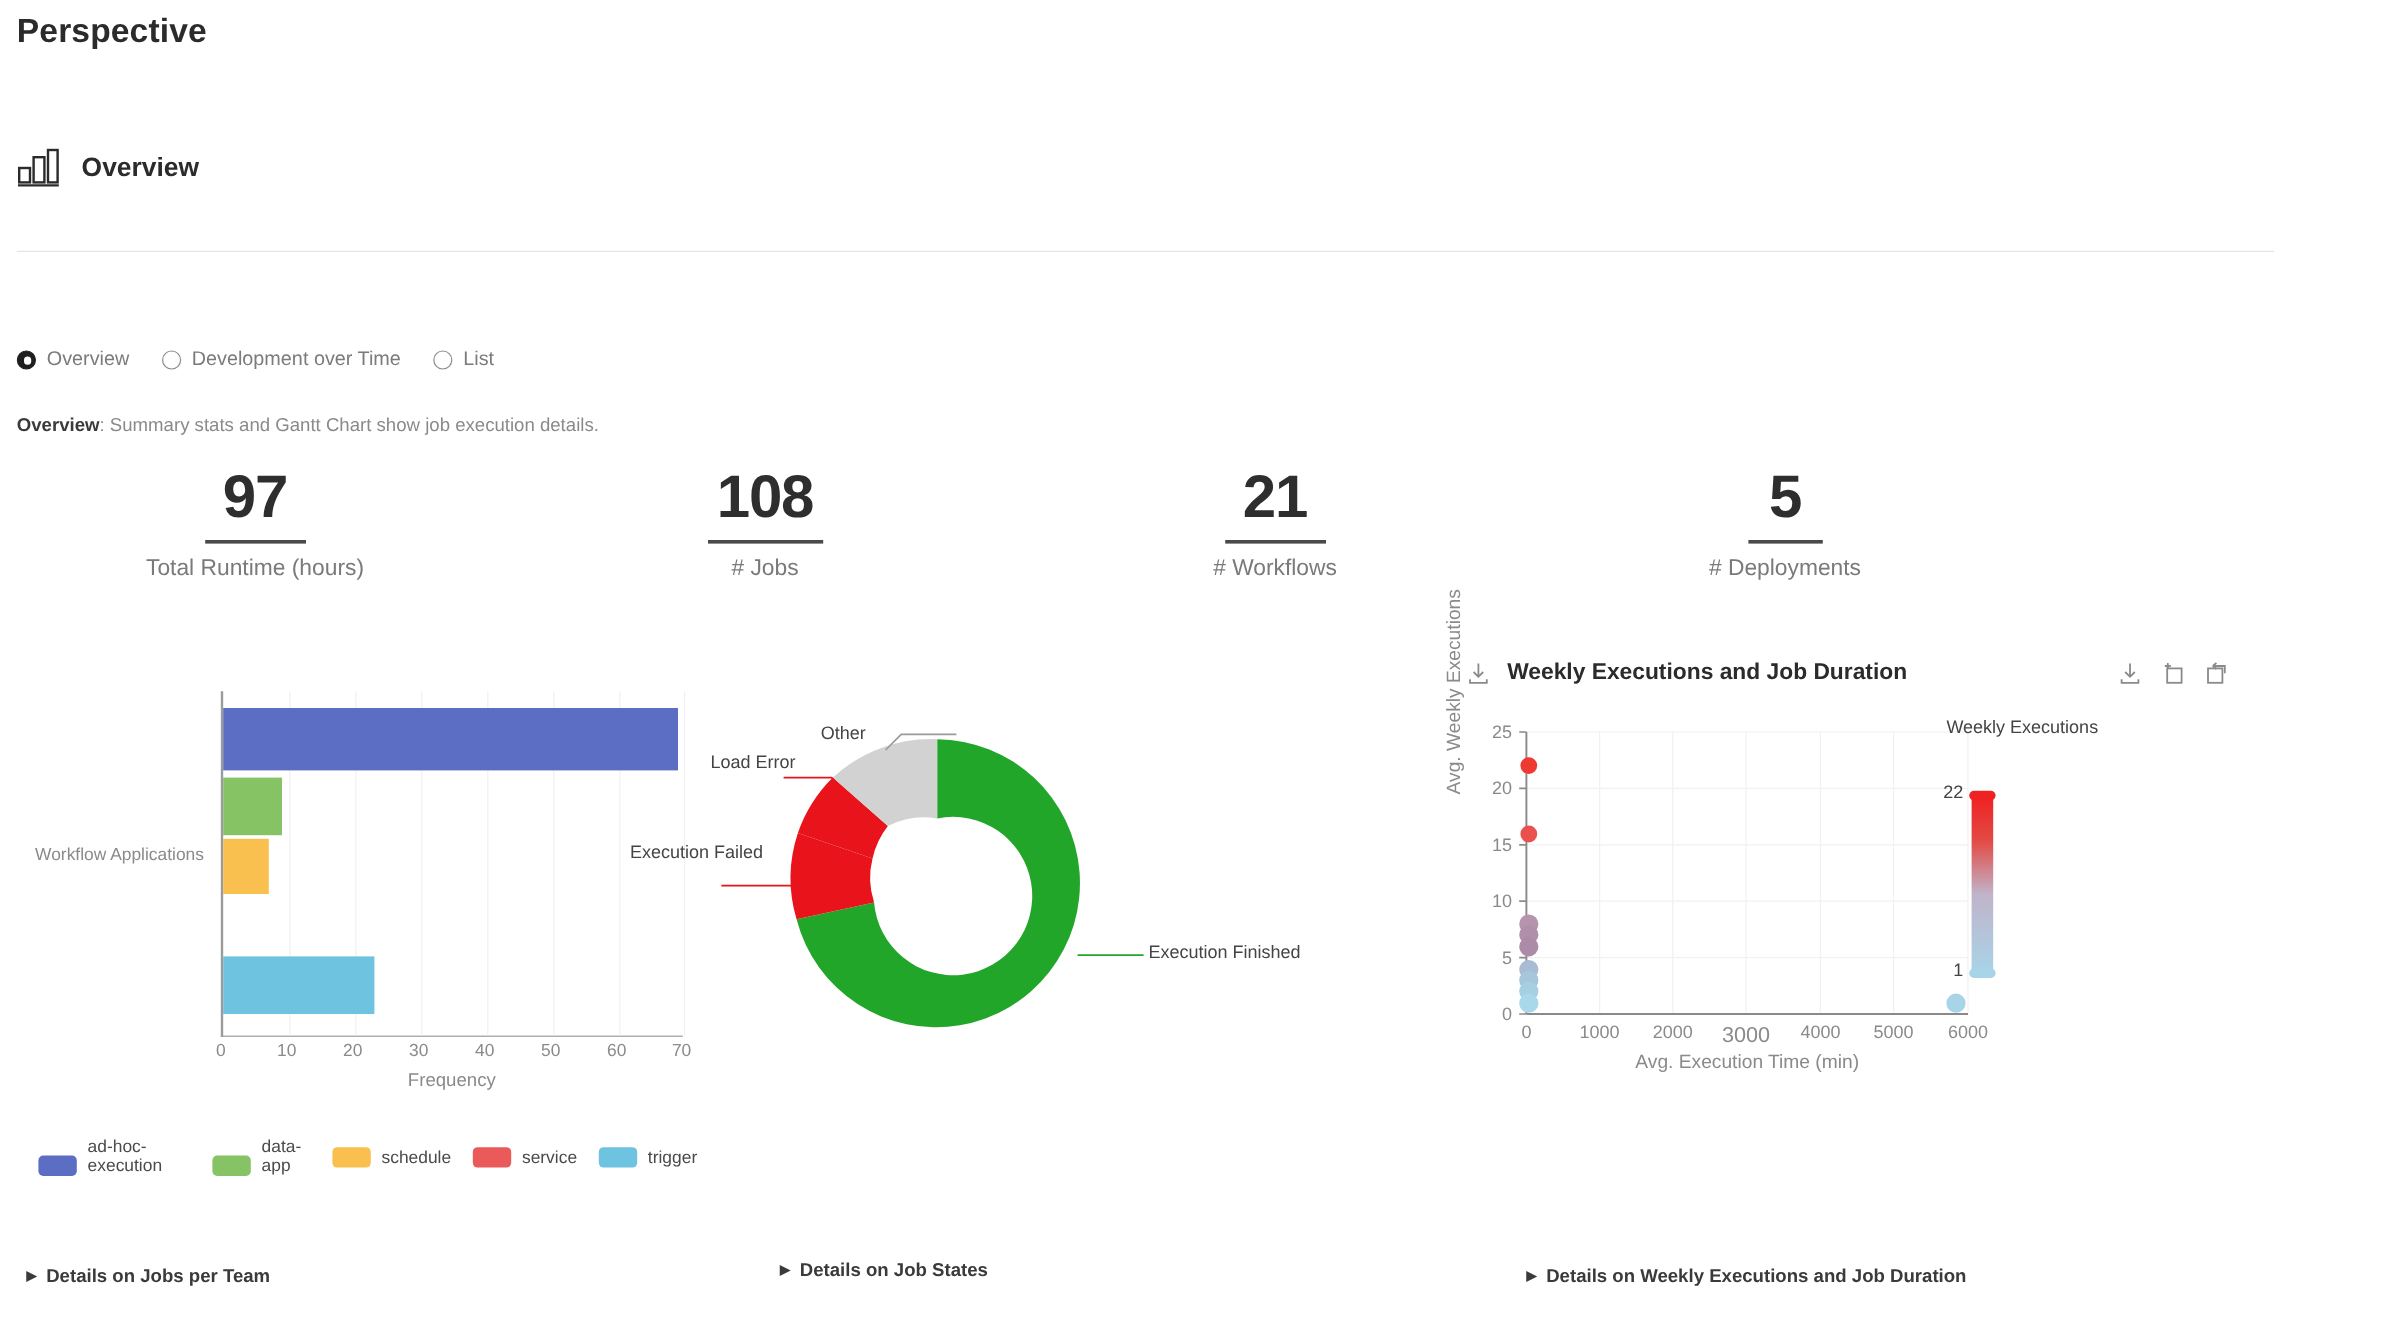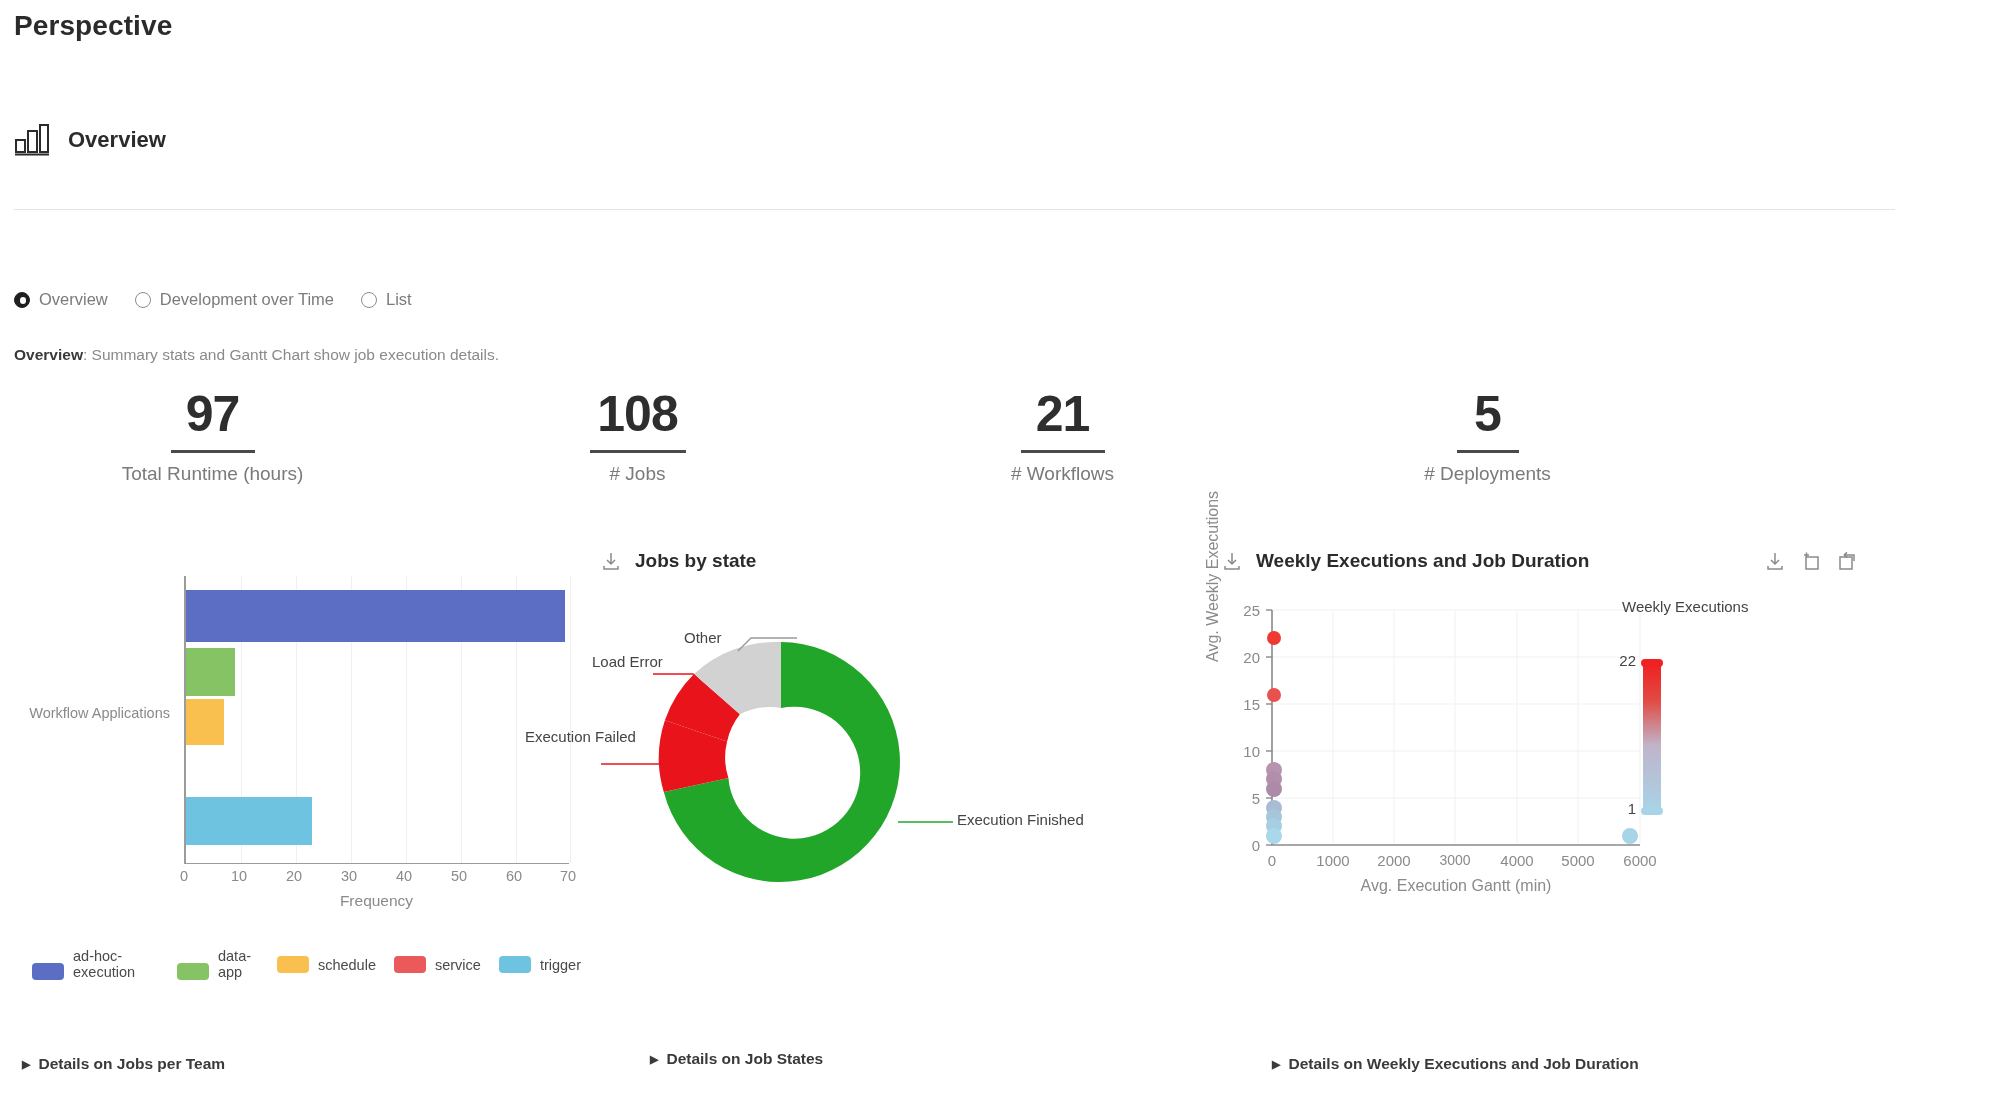--- a/index.html
+++ b/index.html
@@ -235,29 +235,20 @@
         </span>
         <span class="legend-item">
           <span class="swatch" style="background:#6ec3e0;"></span>
           <span>trigger</span>
         </span>
       </div>
     </div>
   </div>
 
   <div class="panel" id="panel-donut">
-    <div class="panel-head">
-      <span class="icon">
-        <svg width="20" height="20" viewBox="0 0 20 20">
-            <path d="M10 2v10M6 9l4 4 4-4" fill="none" stroke="#8a8a8a" stroke-width="1.5"></path>
-            <path d="M3 15v3h14v-3" fill="none" stroke="#8a8a8a" stroke-width="1.5"></path>
-          </svg>
-      </span>
-      <span class="panel-title">Jobs by state</span>
-    </div>
 
     <div class="plot donut-wrap">
       <svg width="620" height="340" viewBox="0 0 620 340">
 
         <path d="M180 40 A120 120 0 1 1 62.8 190.1 L127.4 176.0 A66 66 0 1 0 180 106 Z" fill="#22a62a"></path>
 
         <path d="M62.8 190.1 A120 120 0 0 1 63.9 118.2 L126.1 139.5 A66 66 0 0 0 127.4 176.0 Z" fill="#e8131b"></path>
 
         <path d="M63.9 118.2 A120 120 0 0 1 93.0 72.0 L138.9 112.3 A66 66 0 0 0 126.1 139.5 Z" fill="#e8131b"></path>
 
@@ -364,26 +355,26 @@
       <div style="position:absolute;left:10px;top:47px;width:28px;text-align:right;font-size:15px;color:#8a8a8a;">20</div>
       <div style="position:absolute;left:10px;top:94px;width:28px;text-align:right;font-size:15px;color:#8a8a8a;">15</div>
       <div style="position:absolute;left:10px;top:141px;width:28px;text-align:right;font-size:15px;color:#8a8a8a;">10</div>
       <div style="position:absolute;left:10px;top:188px;width:28px;text-align:right;font-size:15px;color:#8a8a8a;">5</div>
       <div style="position:absolute;left:10px;top:235px;width:28px;text-align:right;font-size:15px;color:#8a8a8a;">0</div>
 
       
       <div style="position:absolute;left:50px;top:250px;transform:translateX(-50%);font-size:15px;color:#8a8a8a;">0</div>
       <div style="position:absolute;left:111px;top:250px;transform:translateX(-50%);font-size:15px;color:#8a8a8a;">1000</div>
       <div style="position:absolute;left:172px;top:250px;transform:translateX(-50%);font-size:15px;color:#8a8a8a;">2000</div>
-      <div style="position:absolute;left:233px;top:250px;transform:translateX(-50%);font-size:14px;color:#8a8a8a;">3000</div>
+      <div style="position:absolute;left:233px;top:250px;transform:translateX(-50%);font-size:18px;color:#8a8a8a;">3000</div>
       <div style="position:absolute;left:295px;top:250px;transform:translateX(-50%);font-size:15px;color:#8a8a8a;">4000</div>
       <div style="position:absolute;left:356px;top:250px;transform:translateX(-50%);font-size:15px;color:#8a8a8a;">5000</div>
       <div style="position:absolute;left:418px;top:250px;transform:translateX(-50%);font-size:15px;color:#8a8a8a;">6000</div>
 
-      <div style="position:absolute;left:50px;top:275px;width:368px;text-align:center;font-size:16px;color:#8a8a8a;">Avg. Execution Gantt (min)</div>
+      <div style="position:absolute;left:50px;top:275px;width:368px;text-align:center;font-size:16px;color:#8a8a8a;">Avg. Execution Time (min)</div>
 
       
       <div style="position:absolute;left:352px;top:-4px;font-size:15px;color:#444;white-space:nowrap;margin-left:48px;">Weekly Executions</div>
       <div style="position:absolute;left:390px;top:50px;width:24px;text-align:right;font-size:15px;color:#444;">22</div>
       <div style="position:absolute;left:390px;top:198px;width:24px;text-align:right;font-size:15px;color:#444;">1</div>
     </div>
   </div>
 
   <div class="details" id="details-bars">
     <span class="tri">▶</span>

